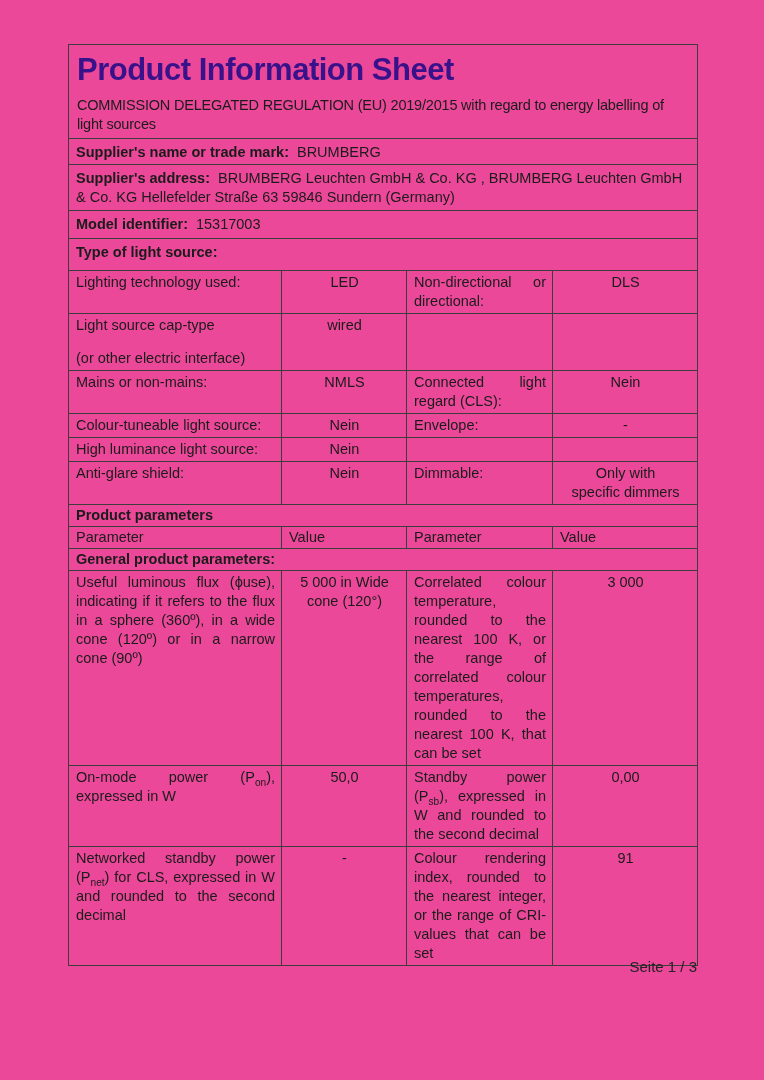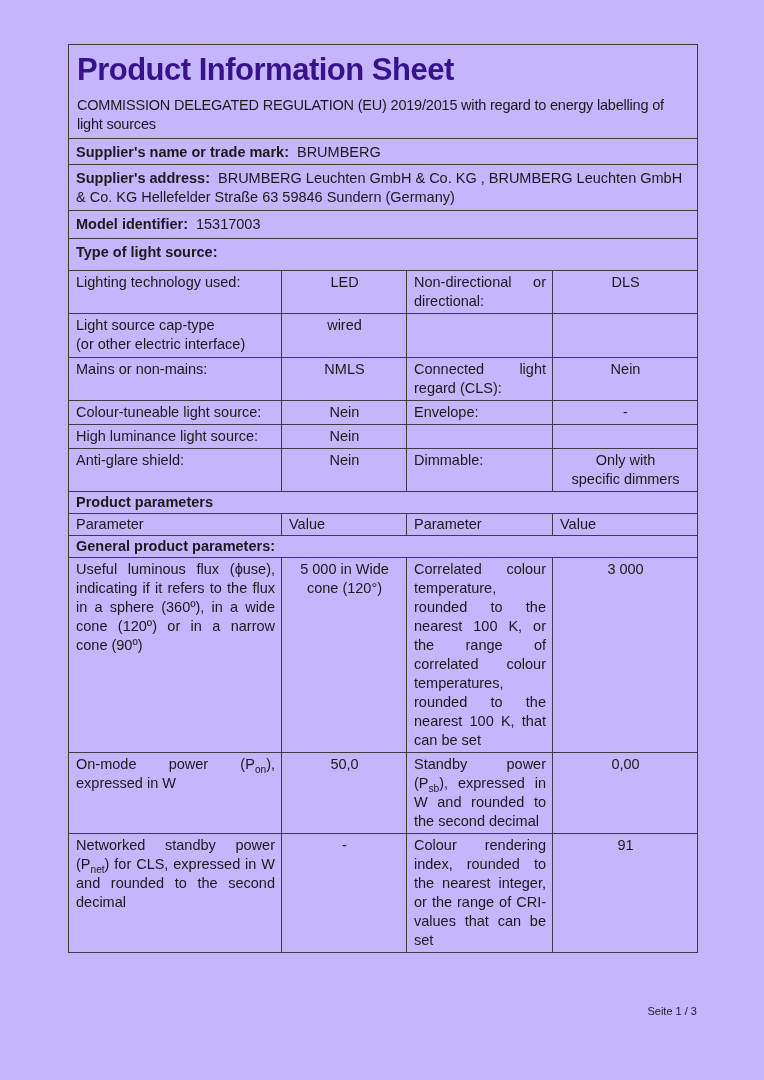--- a/index.html
+++ b/index.html
@@ -1,17 +1,17 @@
 <!DOCTYPE html>
 <html><head>
 <meta charset="utf-8">
 <style>
   html,body { margin:0; padding:0; background:#ffffff; }
   .page {
-    position:relative; width:764px; height:1080px; background:#c4b5fd;
+    position:relative; width:764px; height:1080px; background:#ec4899;
     font-family:"Liberation Sans", "DejaVu Sans", sans-serif;
     color:#1b1b1b; overflow:hidden;
   }
   table.sheet {
     position:absolute; left:68px; top:44px; width:629px;
     border-collapse:collapse; table-layout:fixed;
   }
   td {
     border:1px solid #3d3d3d; vertical-align:top;
     padding:2px 6px 2px 7px; font-size:14.5px; line-height:19px;
@@ -21,25 +21,25 @@
   .title { font-size:31px; font-weight:bold; line-height:38px; letter-spacing:-0.5px; margin:0 0 7px 0; }
   .subtitle { letter-spacing:-0.2px; }
   .b { font-weight:bold; }
   .val { margin-left:8px; }
   td.just { text-align:justify; }
   td.center { text-align:center; white-space:pre-line; }
   td.sechead { font-weight:bold; padding-top:4px; }
   td.midhead { font-weight:bold; text-align:left; padding-top:1px; padding-bottom:1px; }
   td.colhead { padding-top:1px; padding-bottom:1px; }
   td.fieldrow { padding-top:4px; }
-  .gap2 { margin-top:0; }
+  .gap2 { margin-top:14px; }
   sub { font-size:70%; line-height:0; }
   .footer {
-    position:absolute; right:67px; top:1004px;
-    font-size:11px; line-height:14px; color:#222222;
+    position:absolute; right:67px; top:960px;
+    font-size:15px; line-height:14px; color:#222222;
   }
 </style>
 </head>
 <body>
 
 <div class="page">
   <table class="sheet">
     <colgroup>
       <col style="width:213px">
         <col style="width:125px">

